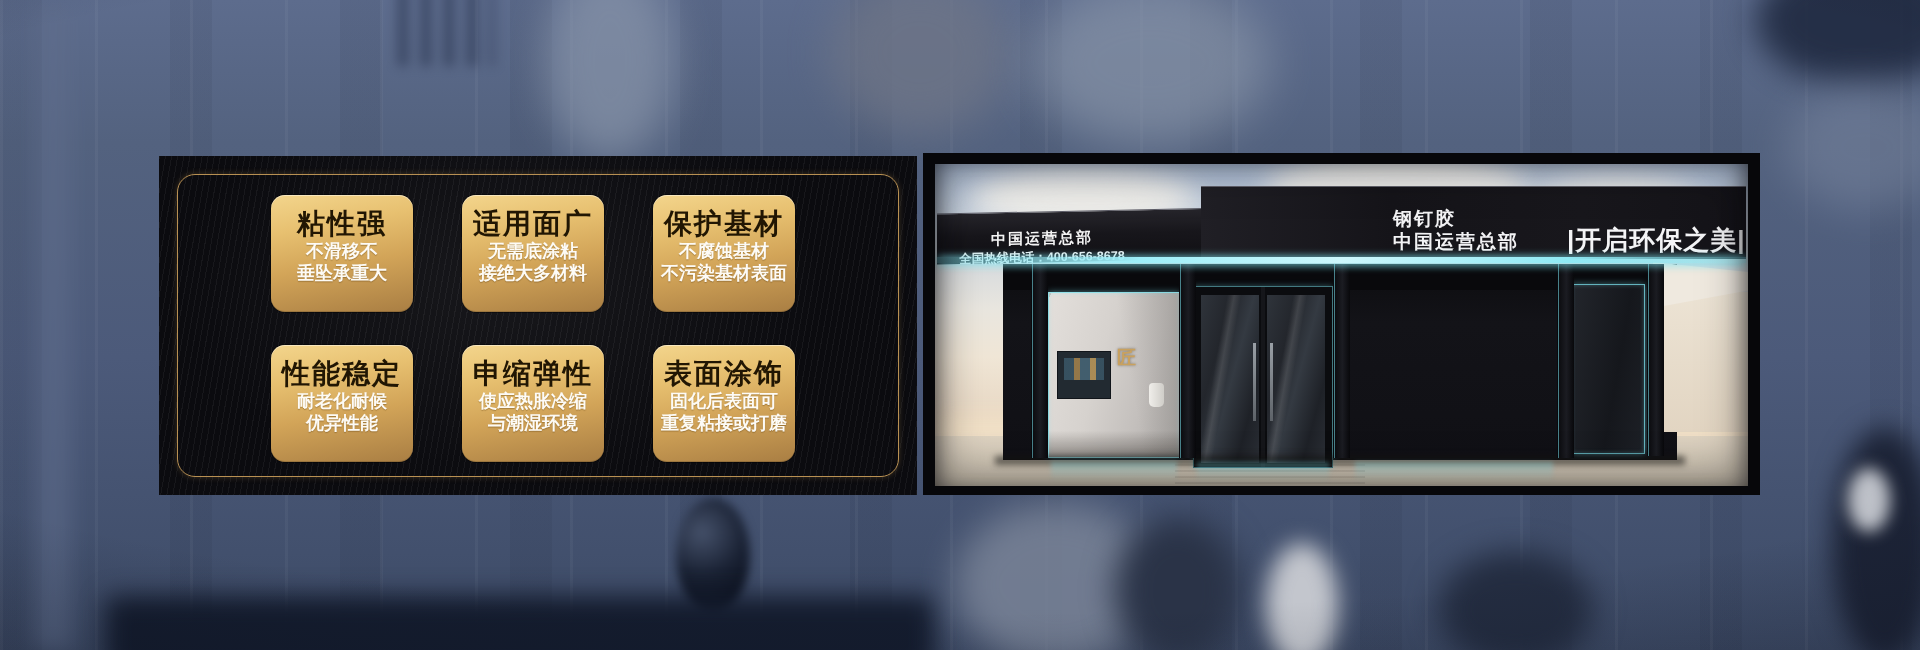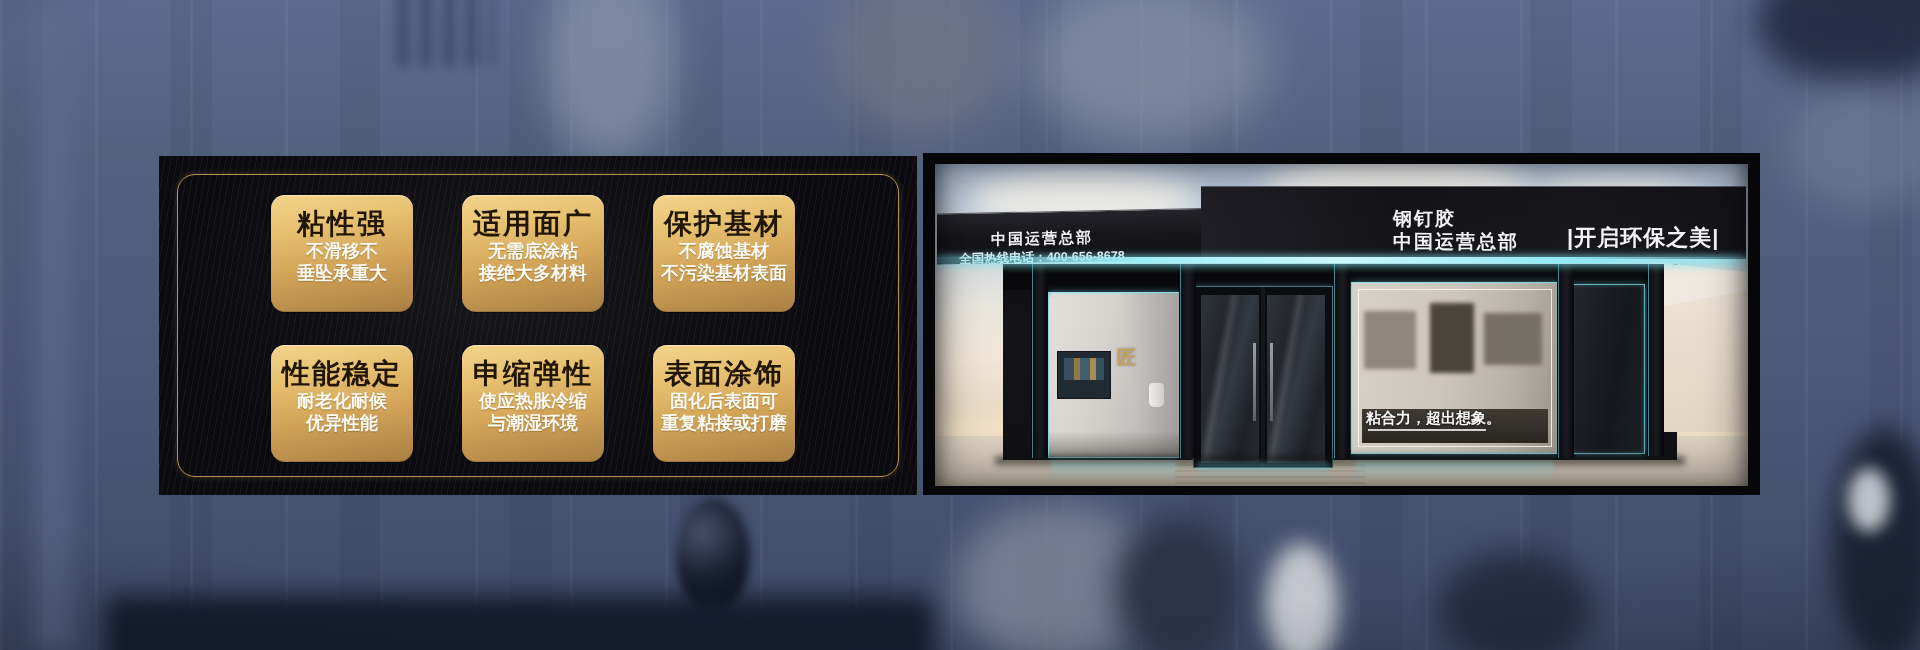--- a/index.html
+++ b/index.html
@@ -142,21 +142,21 @@
   .neon{position:absolute;left:2px;top:93px;width:809px;height:6px;z-index:12;
     background:linear-gradient(90deg,rgba(127,230,242,.45) 0%,#9deef8 25%,#cdf7fc 50%,#8fe9f4 78%,rgba(127,230,242,.5) 100%);
     box-shadow:0 0 9px rgba(127,227,240,.9), 0 3px 8px rgba(127,227,240,.45);}
   .hq{position:absolute;left:16px;top:0;width:178px;text-align:center;color:#f4f4f4;}
   .hq-title{position:absolute;left:0;right:0;top:17px;font-size:15px;font-weight:700;letter-spacing:2px;white-space:nowrap;}
   .hq-phone{position:absolute;left:0;right:0;top:37px;font-size:12.5px;font-weight:700;white-space:nowrap;}
   .brand{position:absolute;left:296px;top:33px;font-size:48px;line-height:52px;font-weight:600;color:#f4f4f6;
     letter-spacing:6px;white-space:nowrap;text-shadow:0 1px 2px rgba(0,0,0,.55),0 0 1px #ffffff;z-index:11;}
   .prod{position:absolute;left:458px;top:42px;font-size:19px;font-weight:700;color:#f2f2f4;letter-spacing:2px;white-space:nowrap;z-index:11;}
   .tech{position:absolute;left:458px;top:65px;font-size:19px;font-weight:700;color:#f2f2f4;letter-spacing:2px;white-space:nowrap;z-index:11;}
-  .eco{position:absolute;left:632px;top:59px;font-size:22px;font-weight:700;color:#f4f4f6;letter-spacing:1px;white-space:nowrap;z-index:11;}
+  .eco{position:absolute;left:632px;top:59px;font-size:26px;font-weight:700;color:#f4f4f6;letter-spacing:1px;white-space:nowrap;z-index:11;}
 </style>
 </head>
 <body>
 
 <div class="stage">
 
   <div class="blur b-colL"></div>
   <div class="blur b-slats"></div>
   <div class="blur b-light1"></div>
   <div class="blur b-grey1"></div>
@@ -233,28 +233,20 @@
       </div>
 
       <div class="door">
         <div class="glass gL"></div>
         <div class="glass gR"></div>
         <div class="stile"></div>
         <div class="handle h1"></div>
         <div class="handle h2"></div>
       </div>
 
-      <div class="bay bay2">
-        <div class="inner-frame"></div>
-        <div class="furn f1"></div>
-        <div class="furn f2"></div>
-        <div class="furn f3"></div>
-        <div class="furn f4"></div>
-        <div class="window-slogan">粘合力，超出想象。</div>
-      </div>
 
       <div class="bay bay3"></div>
 
       <div class="right-structure">
         <div class="right-sky"></div>
         <div class="right-canopy"></div>
       </div>
 
       <div class="base-shadow"></div>
       <div class="pave"></div>

